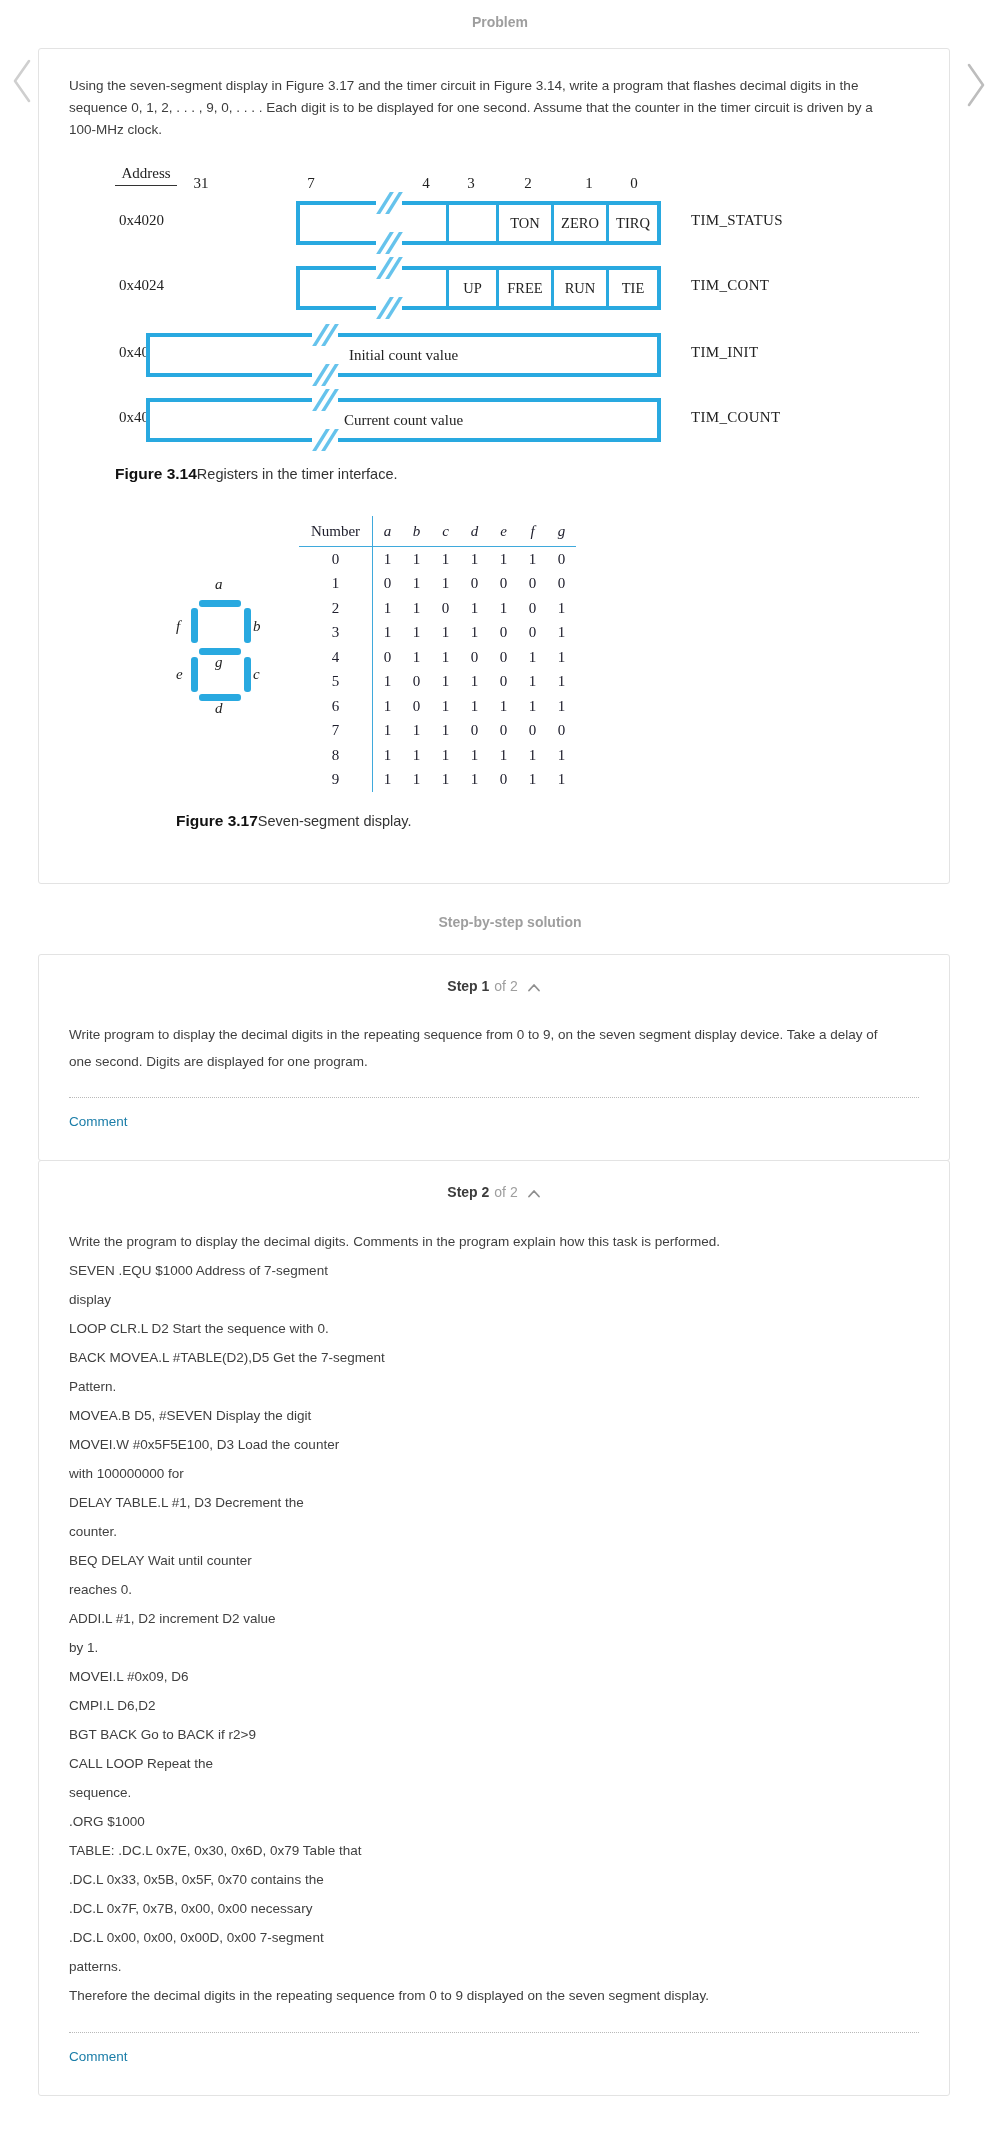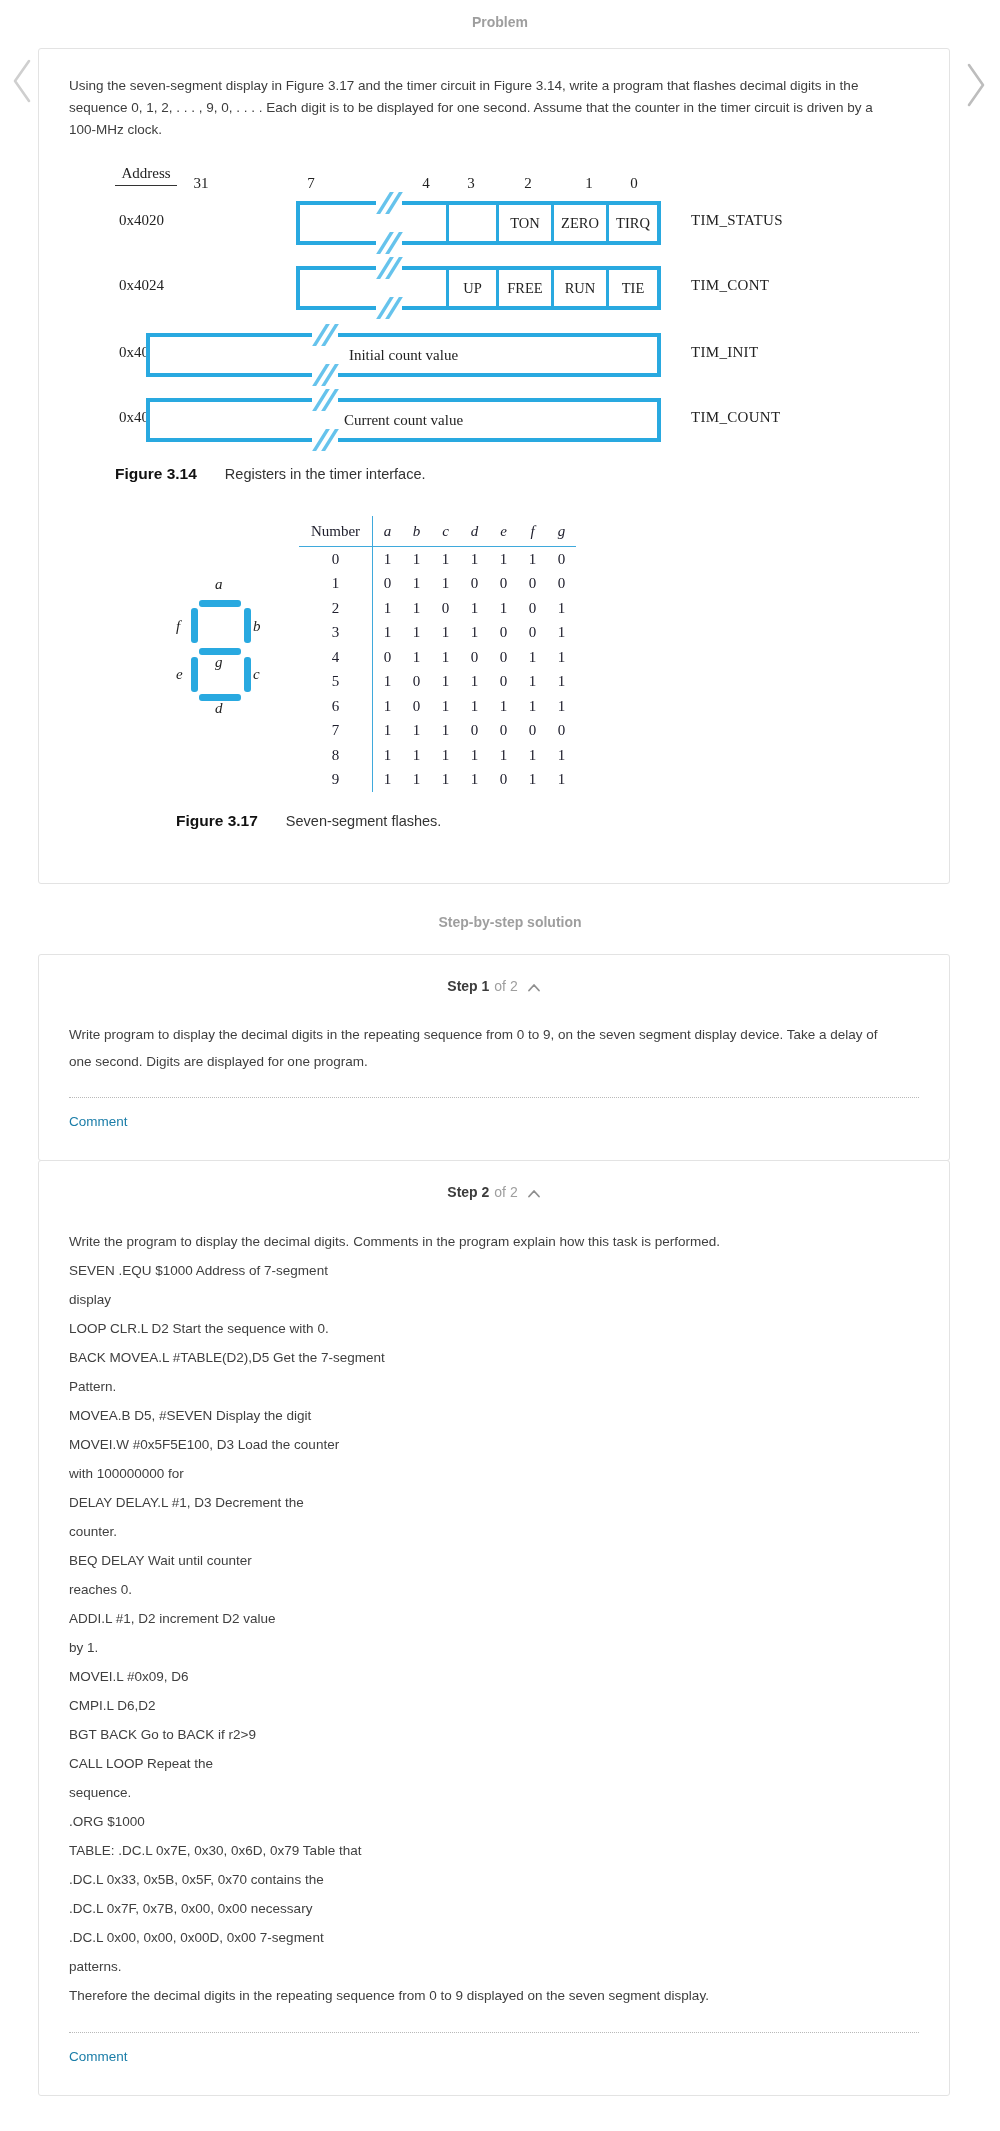--- a/index.html
+++ b/index.html
@@ -36,21 +36,21 @@
   .cw50{flex:0 0 50px}.cw55{flex:0 0 55px}.cw51{flex:0 0 51px}
   .wlabel{text-align:center;line-height:36px;font-size:15px;}
   .brk{position:absolute;width:26px;height:16px;background:#fff;z-index:2;}
   .brk.top{top:-10px}.brk.bot{bottom:-10px}
   .brk i{position:absolute;top:-3px;bottom:-3px;width:3.5px;background:#66c3ec;transform:skewX(-32deg);}
   .brk i:first-child{left:7px}.brk i:last-child{left:16px}
   .narrow .brk{left:76px}
   .wide .brk{left:162px}
   .figcap{position:absolute;font-family:"Liberation Sans",sans-serif;display:flex;align-items:baseline;}
   .figcap .fb{font-weight:bold;font-size:15.5px;color:#111;}
-  .figcap .ft{font-size:14.5px;color:#333;margin-left:28px;}
+  .figcap .ft{font-size:14.5px;color:#333;}
   .cap314{top:302px;left:46px;}
   
   .fig317{height:345px;}
   .segtable{border-collapse:collapse;position:absolute;left:230px;top:8px;}
   .segtable th,.segtable td{font-weight:normal;padding:0;text-align:center;font-size:15px;color:#20202e;}
   .segtable th{height:30px;border-bottom:1.5px solid #3fa9dc;}
   .segtable td{height:24.5px;}
   .numcol{width:73px;border-right:1.5px solid #3fa9dc;}
   .segcol{width:29px;}
   th.segcol{font-style:italic;}
@@ -317,21 +317,21 @@
               <td class="segcol">1</td>
               <td class="segcol">0</td>
               <td class="segcol">1</td>
               <td class="segcol">1</td>
             </tr>
           </tbody>
       </table>
 
       <div class="figcap cap317">
         <span class="fb">Figure 3.17</span>
-        <span class="ft">Seven-segment flashes.</span>
+        <span class="ft">Seven-segment display.</span>
       </div>
     </div>
   </div>
 
   <h2 class="section-title sol">Step-by-step solution</h2>
 
   <section class="card step-card first">
     <div class="step-head">
       <span class="step-label">Step 1</span>
       <span class="step-of">of 2</span>
@@ -358,21 +358,21 @@
     <div class="step-body" id="step2-body">
         <div class="line loose">Write the program to display the decimal digits. Comments in the program explain how this task is performed.</div>
         <div class="line loose">SEVEN .EQU $1000 Address of 7-segment</div>
         <div class="line loose">display</div>
         <div class="line loose">LOOP CLR.L D2 Start the sequence with 0.</div>
         <div class="line loose">BACK MOVEA.L #TABLE(D2),D5 Get the 7-segment</div>
         <div class="line loose">Pattern.</div>
         <div class="line loose">MOVEA.B D5, #SEVEN Display the digit</div>
         <div class="line loose">MOVEI.W #0x5F5E100, D3 Load the counter</div>
         <div class="line loose">with 100000000 for</div>
-        <div class="line loose">DELAY DELAY.L #1, D3 Decrement the</div>
+        <div class="line loose">DELAY TABLE.L #1, D3 Decrement the</div>
         <div class="line loose">counter.</div>
         <div class="line loose">BEQ DELAY Wait until counter</div>
         <div class="line loose">reaches 0.</div>
         <div class="line loose">ADDI.L #1, D2 increment D2 value</div>
         <div class="line loose">by 1.</div>
         <div class="line loose">MOVEI.L #0x09, D6</div>
         <div class="line loose">CMPI.L D6,D2</div>
         <div class="line loose">BGT BACK Go to BACK if r2&gt;9</div>
         <div class="line loose">CALL LOOP Repeat the</div>
         <div class="line loose">sequence.</div>

